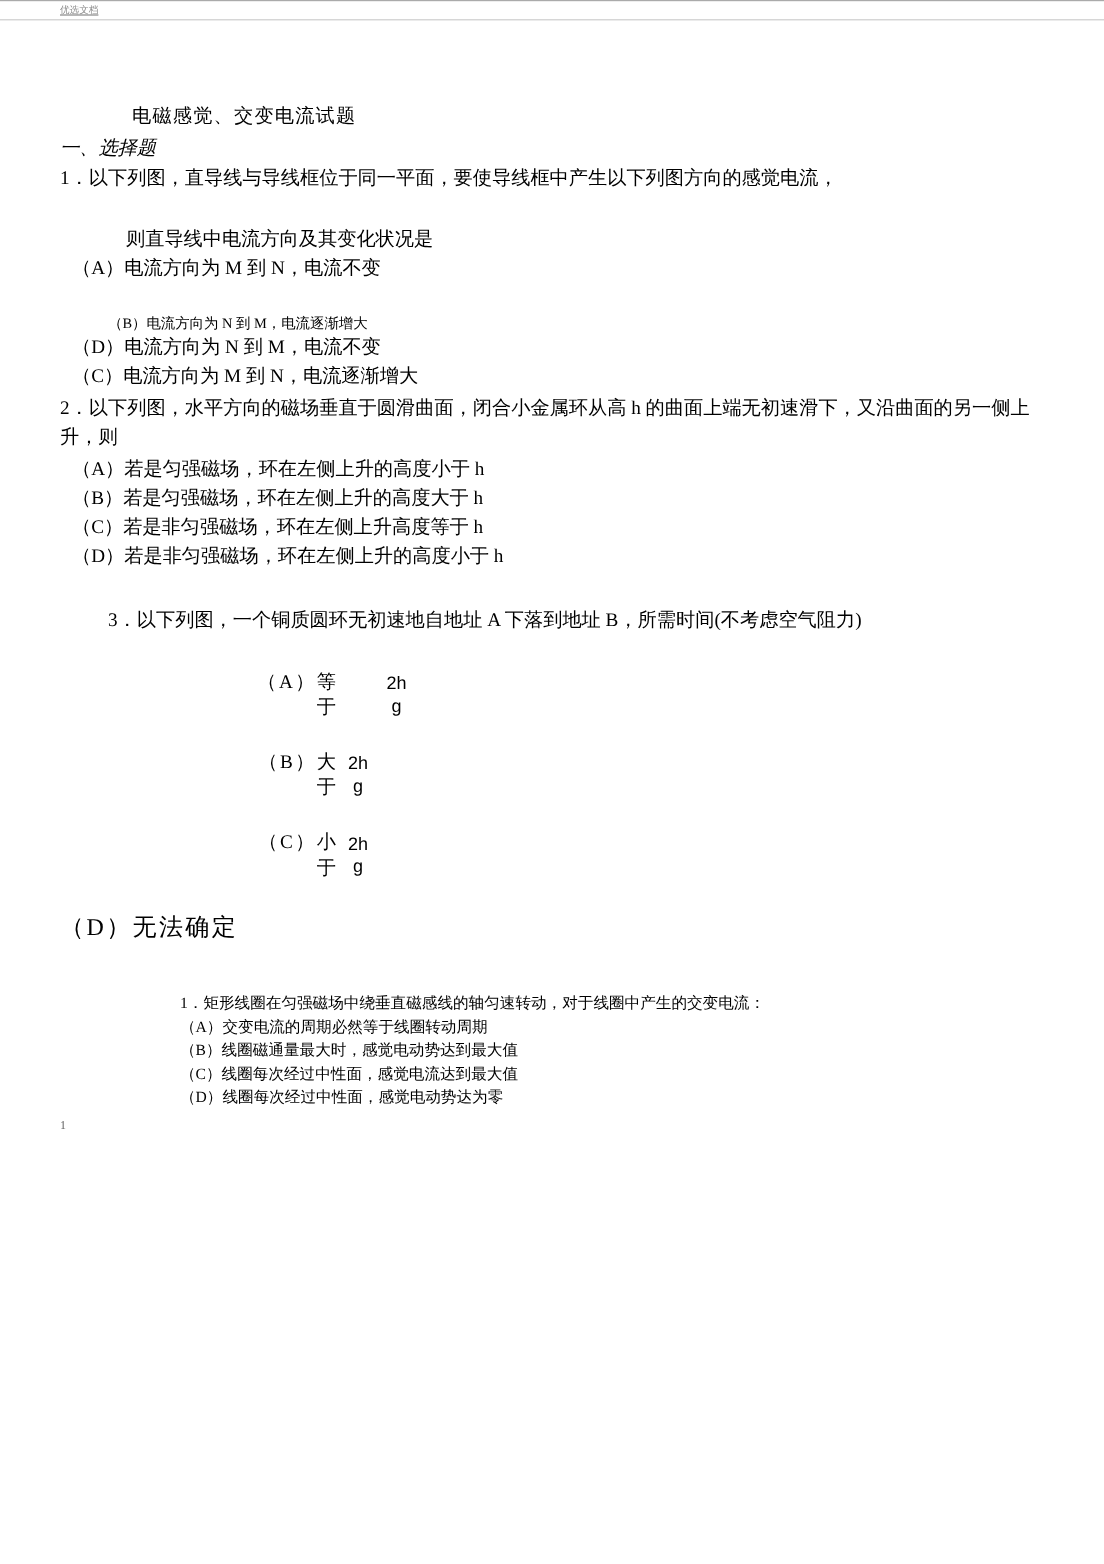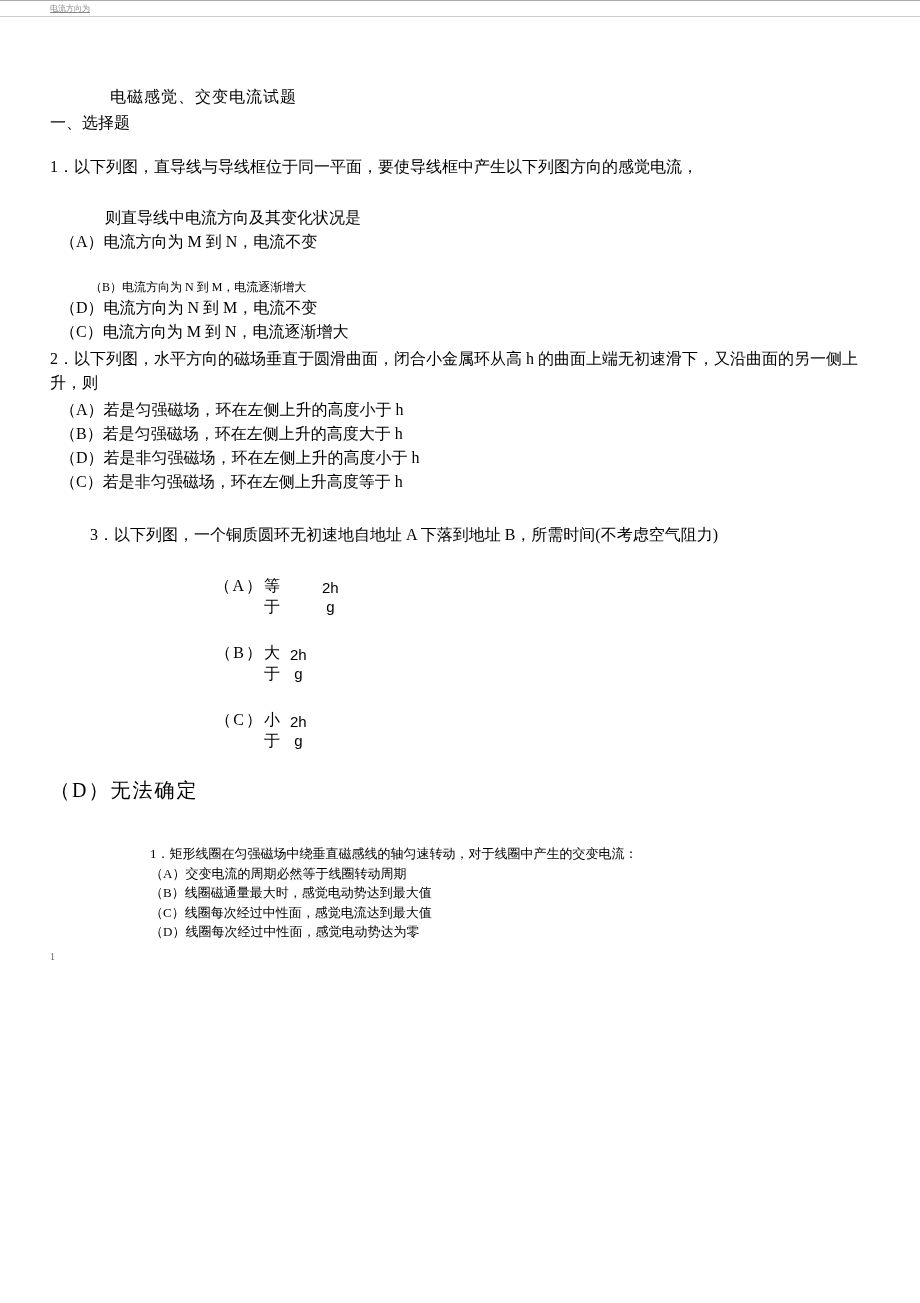--- a/index.html
+++ b/index.html
@@ -26,21 +26,22 @@
       padding: 70px 38px 50px 50px;
     }
     .title {
       font-size: 16px;
       margin-left: 60px;
       margin-bottom: 5px;
       letter-spacing: 1px;
     }
     .section-header {
       font-size: 16px;
-      margin-bottom: 21px;
+      margin-bottom: 3px;
+      font-style: italic;
     }
     .question {
       font-size: 16px;
       line-height: 1.5;
       margin-bottom: 3px;
     }
     .q-text {
       margin-bottom: 3px;
     }
     .q-indent {
@@ -118,21 +119,21 @@
       bottom: 30px;
       left: 50px;
       font-size: 10px;
       color: #666;
     }
   </style>
 </head>
 <body>
 
 <div class="top-header">
-  <span>电流方向为</span>
+  <span>优选文档</span>
 </div>
 
 <div class="page">
 
   <div class="title">电磁感觉、交变电流试题</div>
   <div class="section-header">一、选择题</div>
 
   <div class="question">
     <div class="q-text">1．以下列图，直导线与导线框位于同一平面，要使导线框中产生以下列图方向的感觉电流，</div>
     <div class="blank-line"></div>
@@ -141,22 +142,22 @@
     <div class="blank-line"></div>
     <div class="option-wide">（B）电流方向为 N 到 M，电流逐渐增大</div>
     <div class="option">（D）电流方向为 N 到 M，电流不变</div>
     <div class="option">（C）电流方向为 M 到 N，电流逐渐增大</div>
   </div>
 
   <div class="question">
     <div class="q-text">2．以下列图，水平方向的磁场垂直于圆滑曲面，闭合小金属环从高 h 的曲面上端无初速滑下，又沿曲面的另一侧上升，则</div>
     <div class="option">（A）若是匀强磁场，环在左侧上升的高度小于 h</div>
     <div class="option">（B）若是匀强磁场，环在左侧上升的高度大于 h</div>
+    <div class="option">（C）若是非匀强磁场，环在左侧上升高度等于 h</div>
     <div class="option">（D）若是非匀强磁场，环在左侧上升的高度小于 h</div>
-    <div class="option">（C）若是非匀强磁场，环在左侧上升高度等于 h</div>
   </div>
 
   <div class="q3">
     <div>3．以下列图，一个铜质圆环无初速地自地址 A 下落到地址 B，所需时间(不考虑空气阻力)</div>
 
     <div class="q3-options">
       <div class="q3-row q3-row-a">
         <span class="label">（A）等于</span>
         <span class="frac">
           <span class="num">2h</span>

